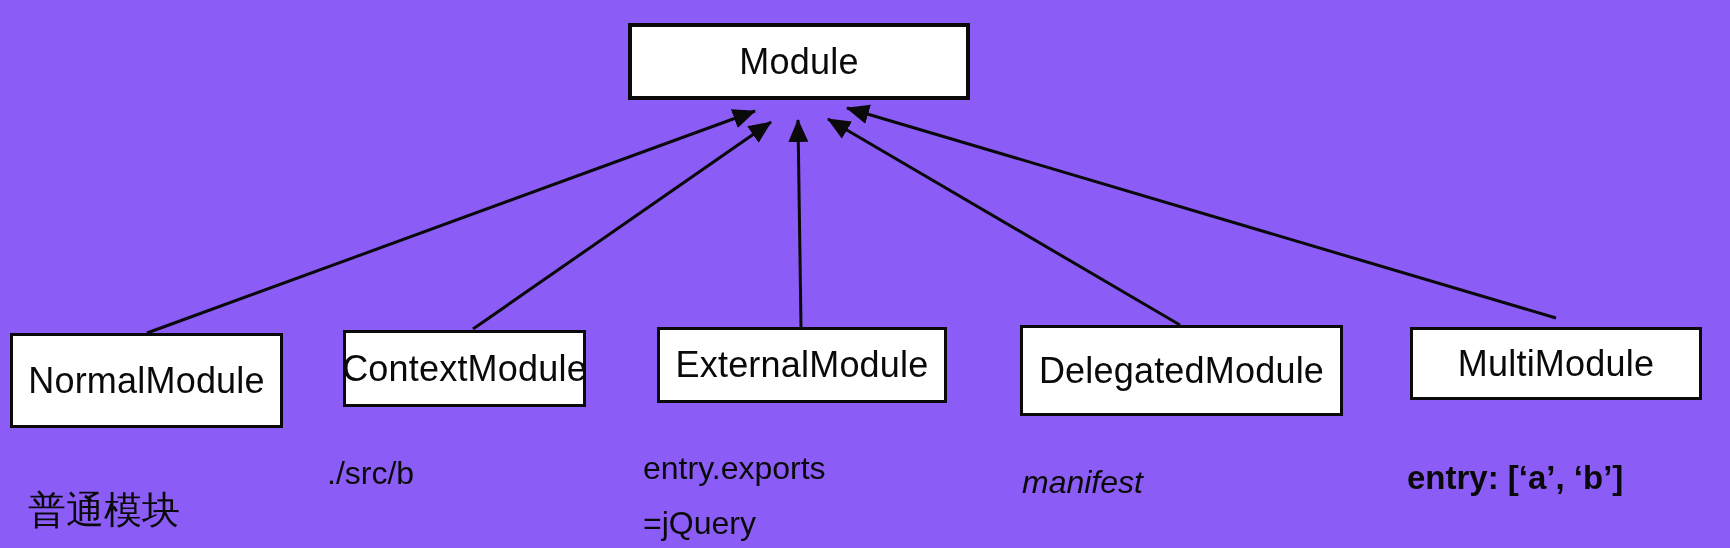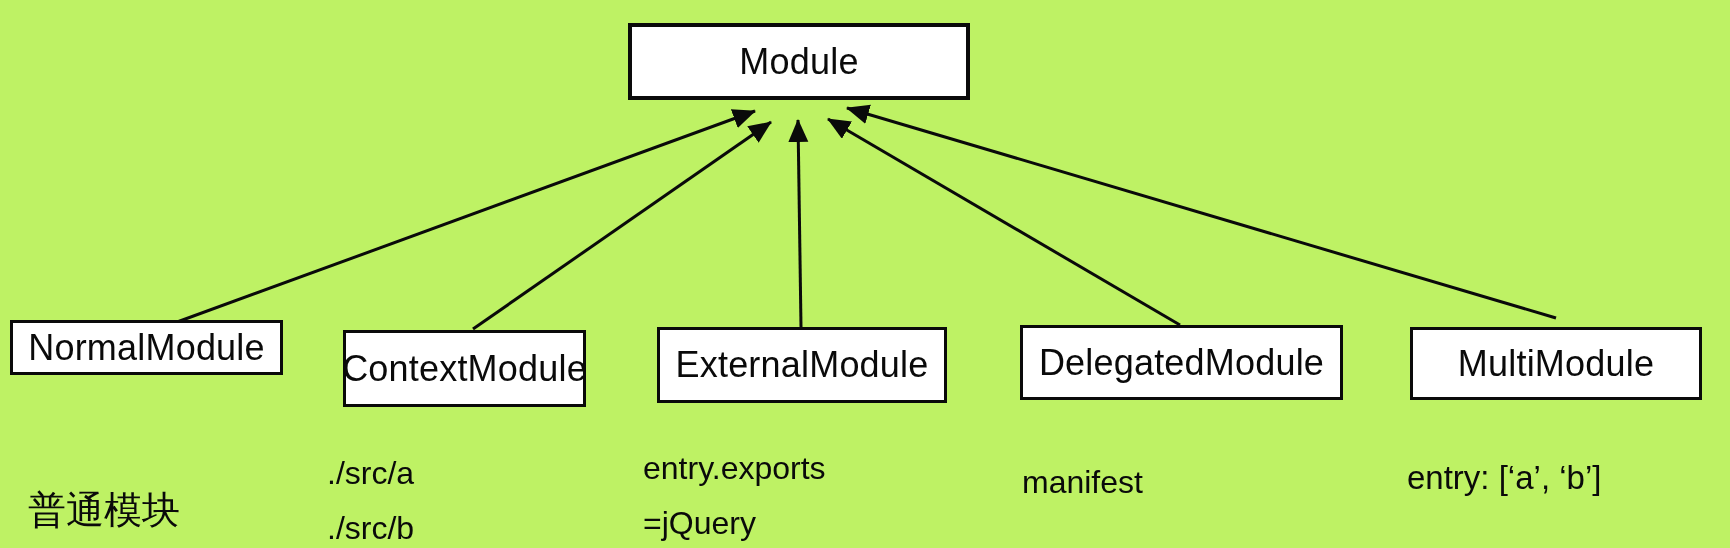--- a/index.html
+++ b/index.html
@@ -9,21 +9,21 @@
     width: 1730px;
     height: 548px;
     overflow: hidden;
     font-family: "Liberation Sans", "DejaVu Sans", sans-serif;
     color: #0a0a0a;
   }
   .canvas {
     position: relative;
     width: 1730px;
     height: 548px;
-    background: #bef264;
+    background: #8b5cf6;
   }
   .arrow-layer {
     position: absolute;
     left: 0;
     top: 0;
     width: 1730px;
     height: 548px;
     pointer-events: none;
   }
   .node {
@@ -32,37 +32,37 @@
     border: 3px solid #0a0a0a;
     background: #ffffff;
     display: flex;
     align-items: center;
     justify-content: center;
     font-size: 36px;
     white-space: nowrap;
     letter-spacing: 0.2px;
   }
   #node-module    { left: 628px;  top: 23px;  width: 342px; height: 77px; border-width: 4px; }
-  #node-normal    { left: 10px;   top: 320px; width: 273px; height: 55px; }
+  #node-normal    { left: 10px;   top: 333px; width: 273px; height: 95px; }
   #node-context   { left: 343px;  top: 330px; width: 243px; height: 77px; }
   #node-external  { left: 657px;  top: 327px; width: 290px; height: 76px; }
-  #node-delegated { left: 1020px; top: 325px; width: 323px; height: 75px; }
+  #node-delegated { left: 1020px; top: 325px; width: 323px; height: 91px; }
   #node-multi     { left: 1410px; top: 327px; width: 292px; height: 73px; }
 
   .annotation {
     position: absolute;
     font-size: 32px;
     line-height: 55px;
     white-space: nowrap;
   }
   #ann-normal    { left: 28px;   top: 470px; font-size: 38px; line-height: 48px; margin-top: 16px; }
   #ann-context   { left: 327px;  top: 446px; }
   #ann-external  { left: 643px;  top: 441px; }
-  #ann-delegated { left: 1022px; top: 455px; }
-  #ann-multi     { left: 1407px; top: 450px; font-size: 33px; }
+  #ann-delegated { left: 1022px; top: 455px; font-style: italic; }
+  #ann-multi     { left: 1407px; top: 450px; font-size: 33px; font-weight: bold; }
 </style>
 </head>
 <body>
 
 <div class="canvas">
 
   <svg class="arrow-layer" viewBox="0 0 1730 548" xmlns="http://www.w3.org/2000/svg" aria-hidden="true">
     <defs>
       <marker id="arrowhead" markerUnits="userSpaceOnUse" markerWidth="26" markerHeight="22" refX="22" refY="10" orient="auto">
         <path d="M0,0 L23,10 L0,20 Z" fill="#0a0a0a"></path>
@@ -97,21 +97,20 @@
 
   <div class="node" id="node-multi">
     <span>MultiModule</span>
   </div>
 
   <div class="annotation" id="ann-normal">
     <div>普通模块</div>
   </div>
 
   <div class="annotation" id="ann-context">
-    <div>./src/a</div>
     <div>./src/b</div>
   </div>
 
   <div class="annotation" id="ann-external">
     <div>entry.exports</div>
     <div>=jQuery</div>
   </div>
 
   <div class="annotation" id="ann-delegated">
     <div>manifest</div>

